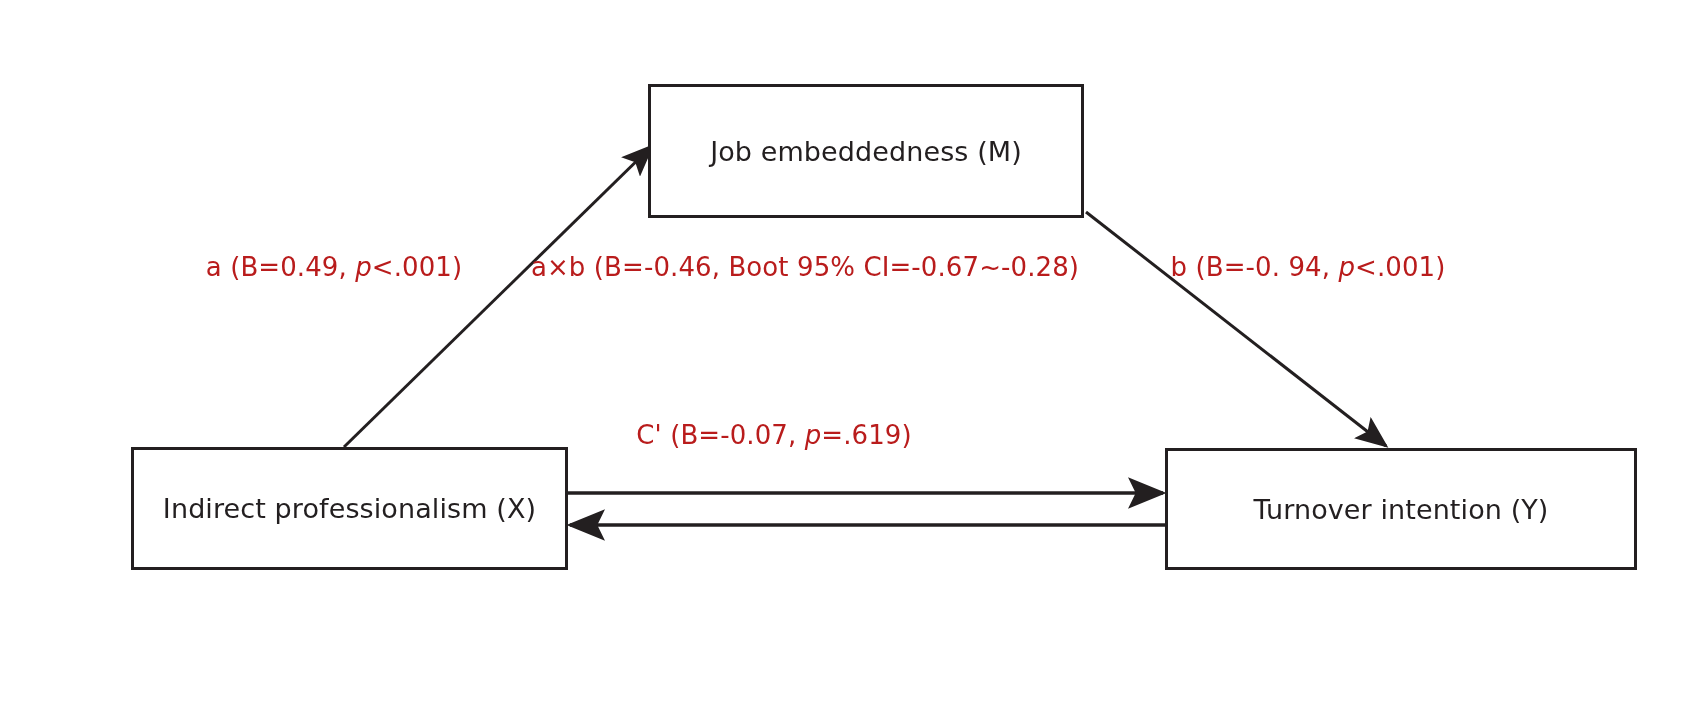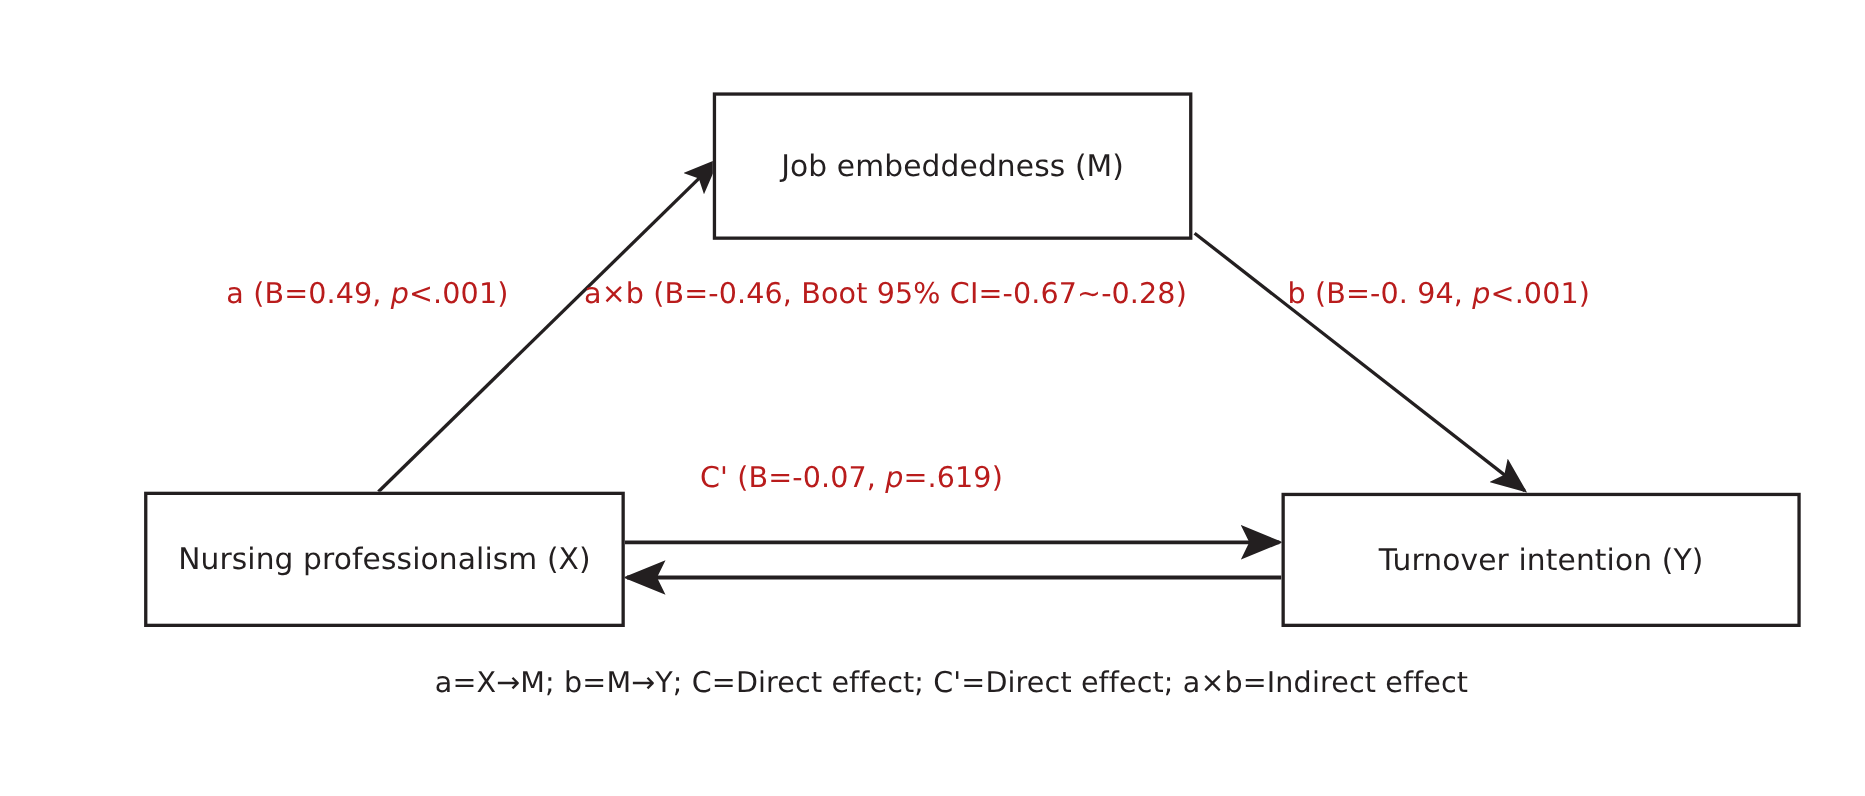--- a/index.html
+++ b/index.html
@@ -80,21 +80,21 @@
     <line x1="568" y1="493" x2="1163" y2="493" stroke="#231f20" stroke-width="3.5" marker-end="url(#arrowhead)"></line>
 
     <line x1="1165" y1="525" x2="570" y2="525" stroke="#231f20" stroke-width="3.5" marker-end="url(#arrowhead)"></line>
   </svg>
 
   <div class="node-box" style="left:648px; top:84px; width:436px; height:134px;">
     <span class="node-label">Job embeddedness (M)</span>
   </div>
 
   <div class="node-box" style="left:131px; top:447px; width:437px; height:123px;">
-    <span class="node-label">Nursing professionalism (X)</span>
+    <span class="node-label">Indirect professionalism (X)</span>
   </div>
 
   <div class="node-box" style="left:1165px; top:448px; width:472px; height:122px;">
     <span class="node-label">Turnover intention (Y)</span>
   </div>
 
   <div class="path-label center-x" style="left:334px; top:252px;">
     <span>a (B=0.49, </span><i>p</i><span>&lt;.001)</span>
   </div>
 
@@ -104,17 +104,14 @@
 
   <div class="path-label center-x" style="left:1308px; top:252px;text-align:right;">
     <span>b (B=-0. 94, </span><i>p</i><span>&lt;.001)</span>
   </div>
 
   <div class="path-label center-x" style="left:774px; top:400px;margin-top:20px;">
     <span>C' (B=-0.07, </span><i>p</i><span>=.619)</span>
   </div>
 
 
-  <div class="footnote center-x" style="left:865px; top:606px;">
-    <span>a=X→M; b=M→Y; C=Direct effect; C'=Direct effect; a×b=Indirect effect</span>
-  </div>
 
 </div>
 
 </body></html>

